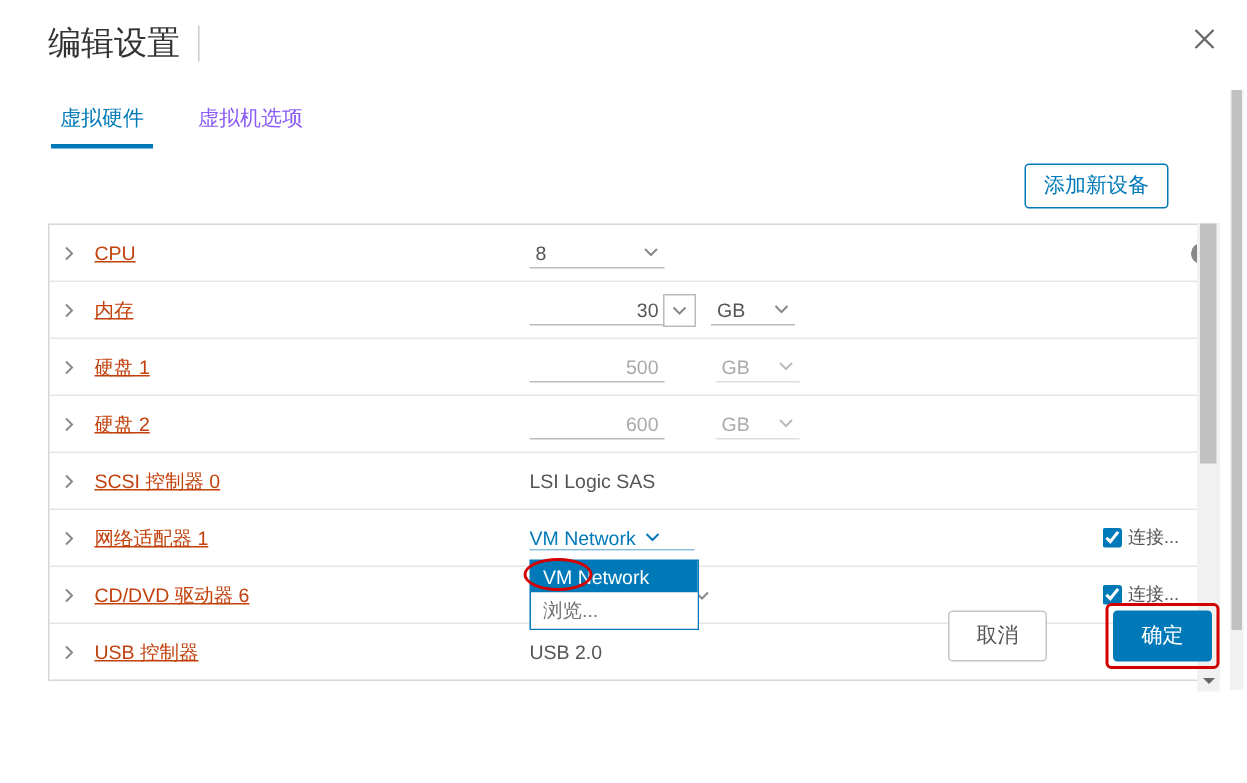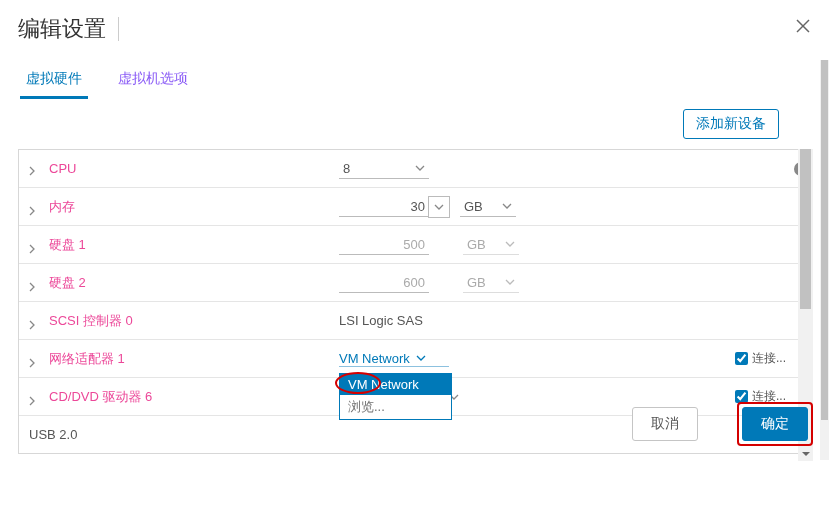--- a/index.html
+++ b/index.html
@@ -1,36 +1,36 @@
 <!DOCTYPE html>
 <html><head>
 <meta charset="utf-8">
 <style>
   * { box-sizing: border-box; margin: 0; padding: 0; }
   html, body { width: 831px; height: 522px; font-family: Arial, "Microsoft YaHei", sans-serif; font-size: 13px; color: #333; background: #fff; }
-  .modal { position: relative; width: 831px; height: 456px; }
+  .modal { position: relative; width: 831px; height: 456px; padding-left: 14px; }
   .header { padding: 14px 24px 0 18px; display: flex; align-items: center; }
   .title { font-size: 22px; font-weight: 400; color: #333; margin-right: 12px; }
   .title-divider { width: 1px; height: 24px; background: #ccc; margin-right: 12px; }
   .close-icon { position: absolute; top: 16px; right: 18px; width: 20px; height: 20px; cursor: pointer; }
   .close-icon svg { stroke: #666; stroke-width: 1.5; }
   .tabs { display: flex; padding: 18px 0 0 20px; border-bottom: none; }
   .tab { padding: 8px 6px; margin-right: 24px; color: #8b5cf6; cursor: pointer; font-size: 14px; }
   .tab.active { color: #0079b8; border-bottom: 3px solid #0079b8; font-weight: 500; }
   .content-wrap { position: relative; padding: 0 18px; }
   .toolbar { display: flex; justify-content: flex-end; padding: 10px 34px 10px 0; }
   .add-btn { border: 1px solid #0079b8; color: #0079b8; background: #fff; padding: 5px 12px; border-radius: 3px; cursor: pointer; font-size: 14px; }
   .table-scroll { position: relative; height: 312px; border-top-width: 0; }
   .table { border: 1px solid #d7d7d7; border-bottom: none; }
   .table-scroll .scrollbar { position: absolute; top: 0; right: 0; width: 15px; height: 100%; background: #f1f1f1; }
   .scrollbar .thumb { position: absolute; top: 0; left: 2px; width: 11px; height: 160px; background: #c1c1c1; border-radius: 0; }
   .scrollbar .track-arrow { position: absolute; bottom: 0; left: 0; width: 15px; height: 15px; display: flex; align-items: center; justify-content: center; }
   .row { display: flex; align-items: center; min-height: 38px; border-bottom: 1px solid #e5e5e5; padding: 0 14px 0 10px; position: relative; }
   .row:last-child { border-bottom: 1px solid #d7d7d7; }
-  .label-cell { display: flex; align-items: flex-end; width: 310px; color: #ec4899; }
+  .label-cell { display: flex; align-items: center; width: 310px; color: #c2410c; text-decoration: underline; }
   .chevron { display: inline-flex; width: 10px; margin-right: 10px; color: #888; }
   .value-cell { flex: 1; display: flex; align-items: center; color: #555; position: relative; }
   .num-input, .sel { border: none; border-bottom: 1px solid #bbb; background: transparent; padding: 2px 4px; color: #555; font-size: 13px; }
   .num-input { width: 90px; text-align: right; }
   .num-input.disabled { color: #aaa; }
   .sel { width: 56px; display: inline-flex; align-items: center; justify-content: space-between; margin-right: 2px; }
   .sel-wide { width: 110px; display: inline-flex; align-items: center; color: #0079b8; border-bottom: 1px solid #8cc1df; }
   .caret { margin-left: 6px; }
   .caret svg, .chevron svg { display: block; }
   .mem-group { display: flex; align-items: center; gap: 0; }
@@ -239,20 +239,28 @@
                 </svg>
               </span>
         </div>
         <label class="conn">
           <input type="checkbox" checked="" style="">
           <span>连接...</span>
         </label>
       </div>
 
       <div class="row">
+        <div class="label-cell">
+          <span class="chevron">
+                <svg width="6" height="10" viewBox="0 0 6 10">
+                  <path d="M1 1 L5 5 L1 9" fill="none" stroke="#888" stroke-width="1.3"></path>
+                </svg>
+              </span>
+          <span>USB 控制器</span>
+        </div>
         <div class="value-cell">
           <span>USB 2.0</span>
         </div>
       </div>
 
       </div>
 
       <div class="scrollbar">
         <div class="thumb"></div>
         <div class="track-arrow">

